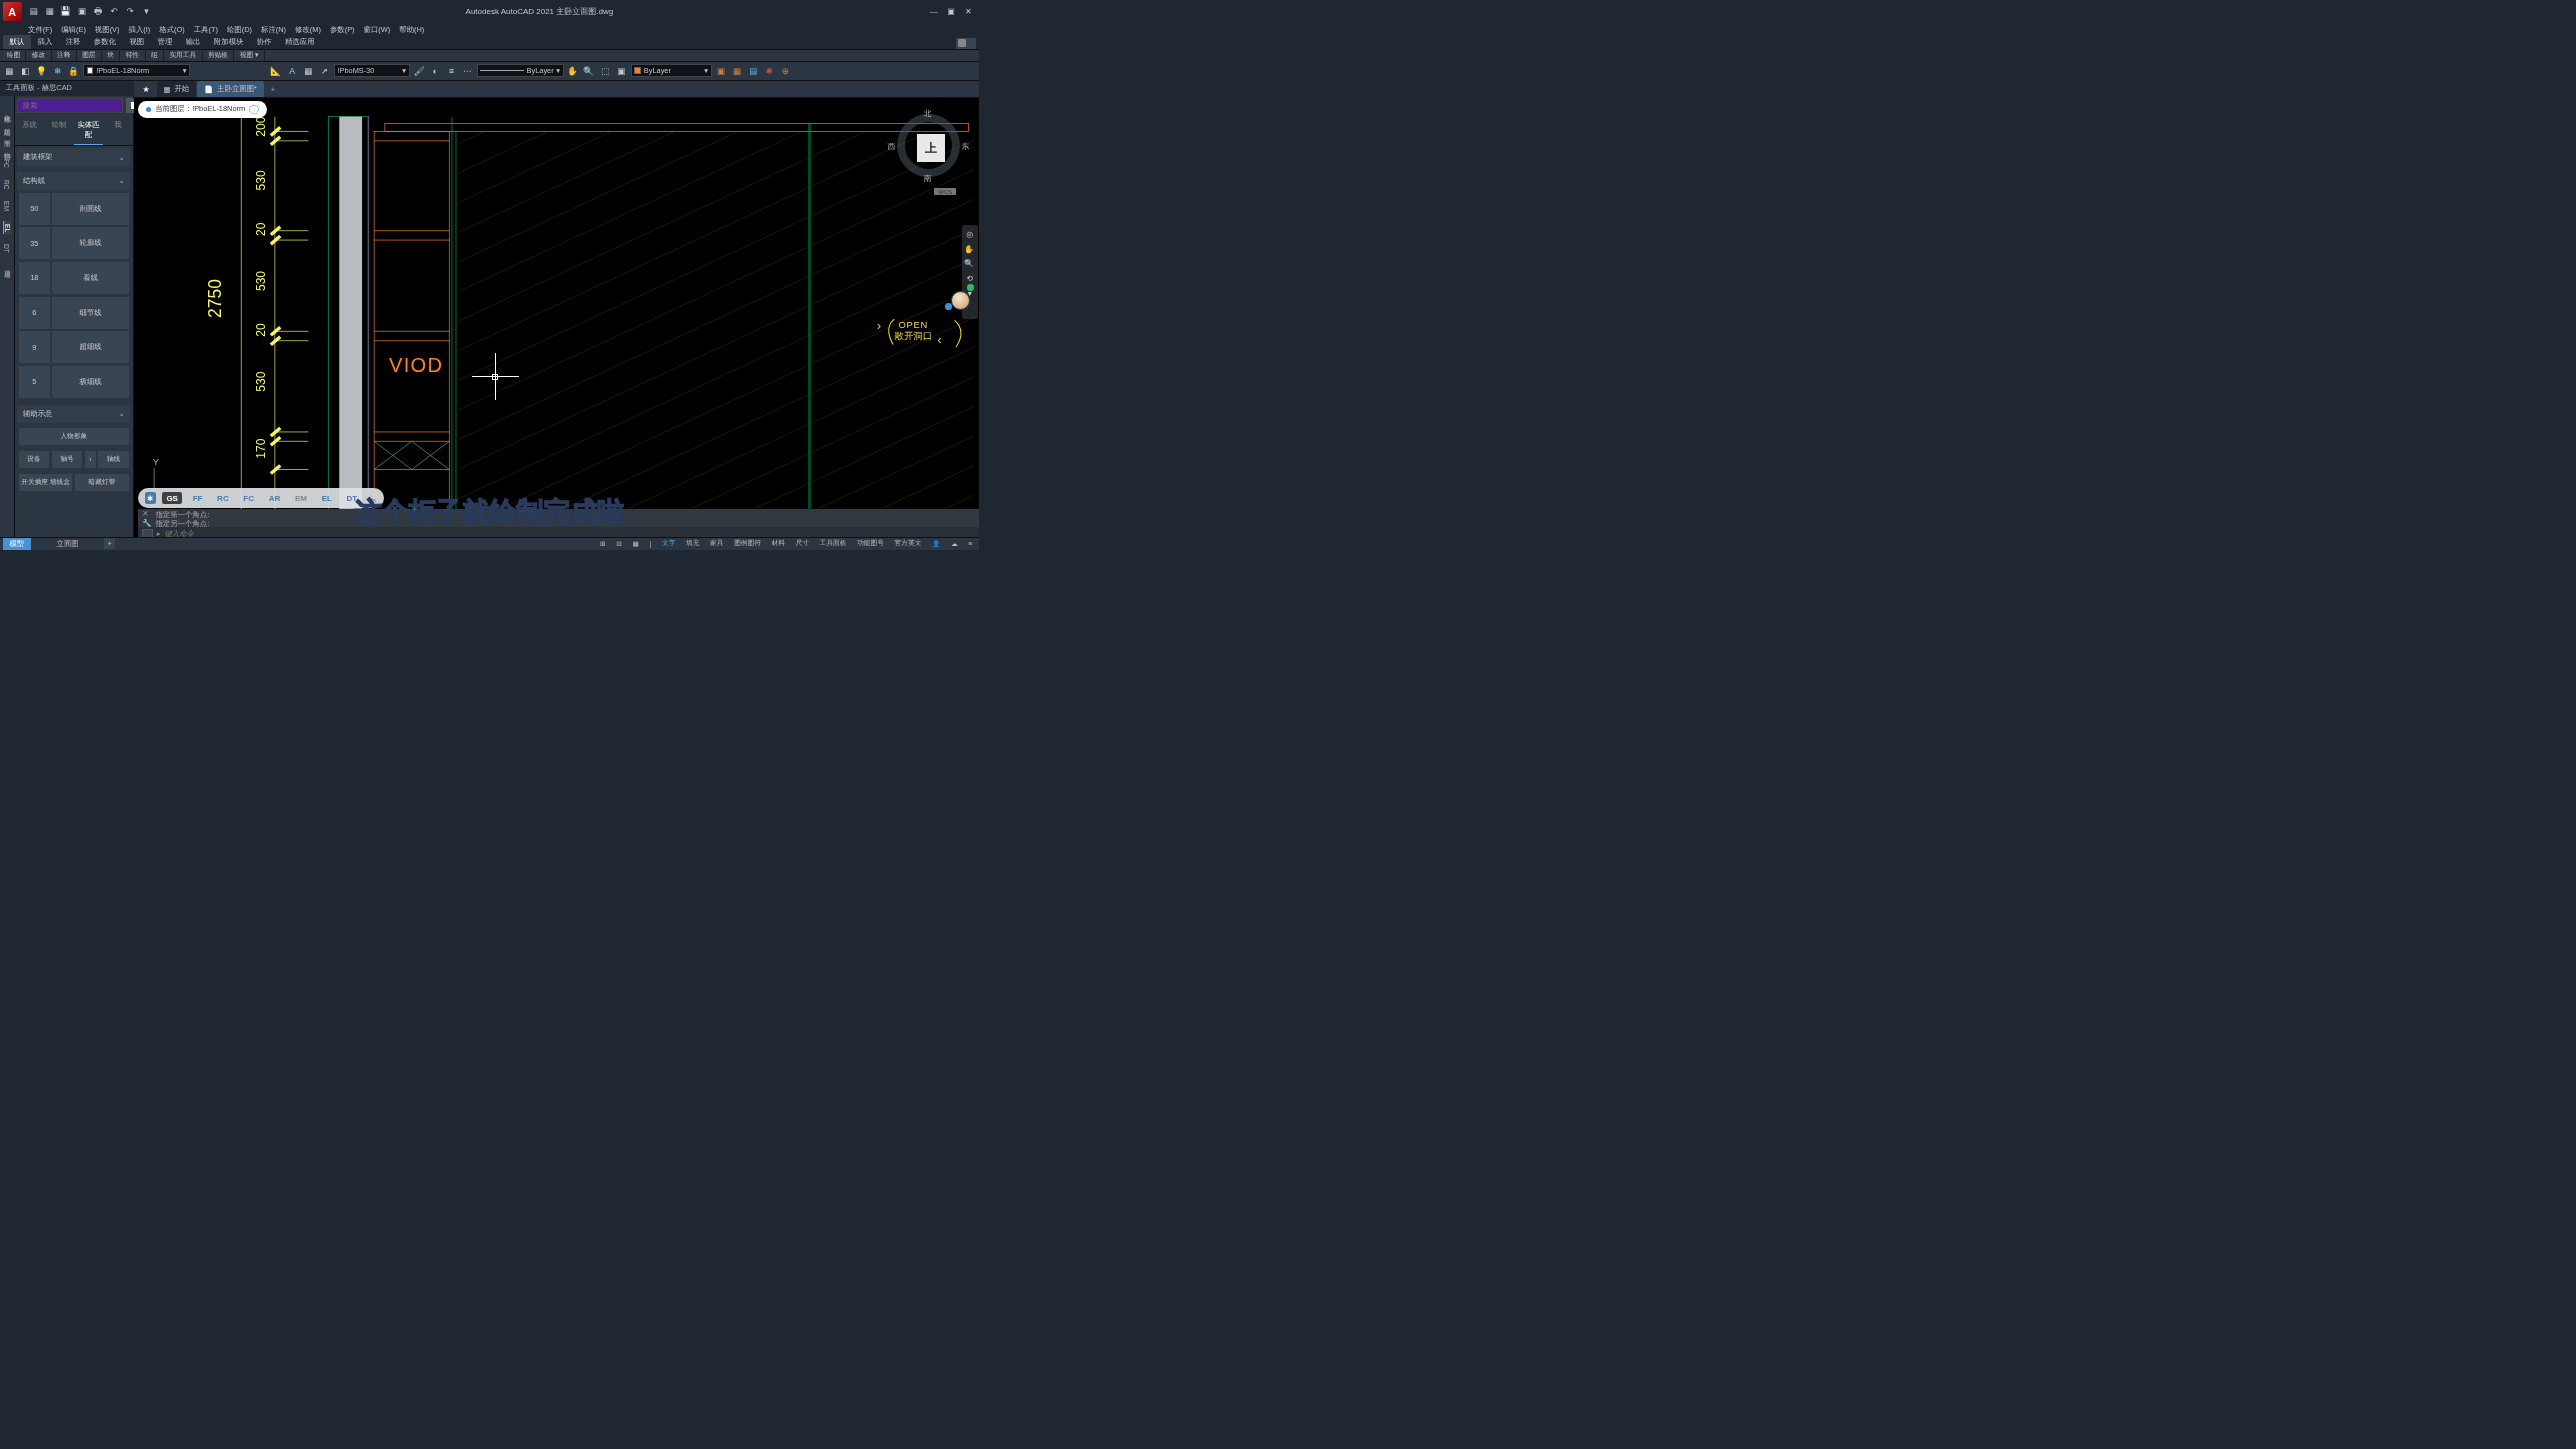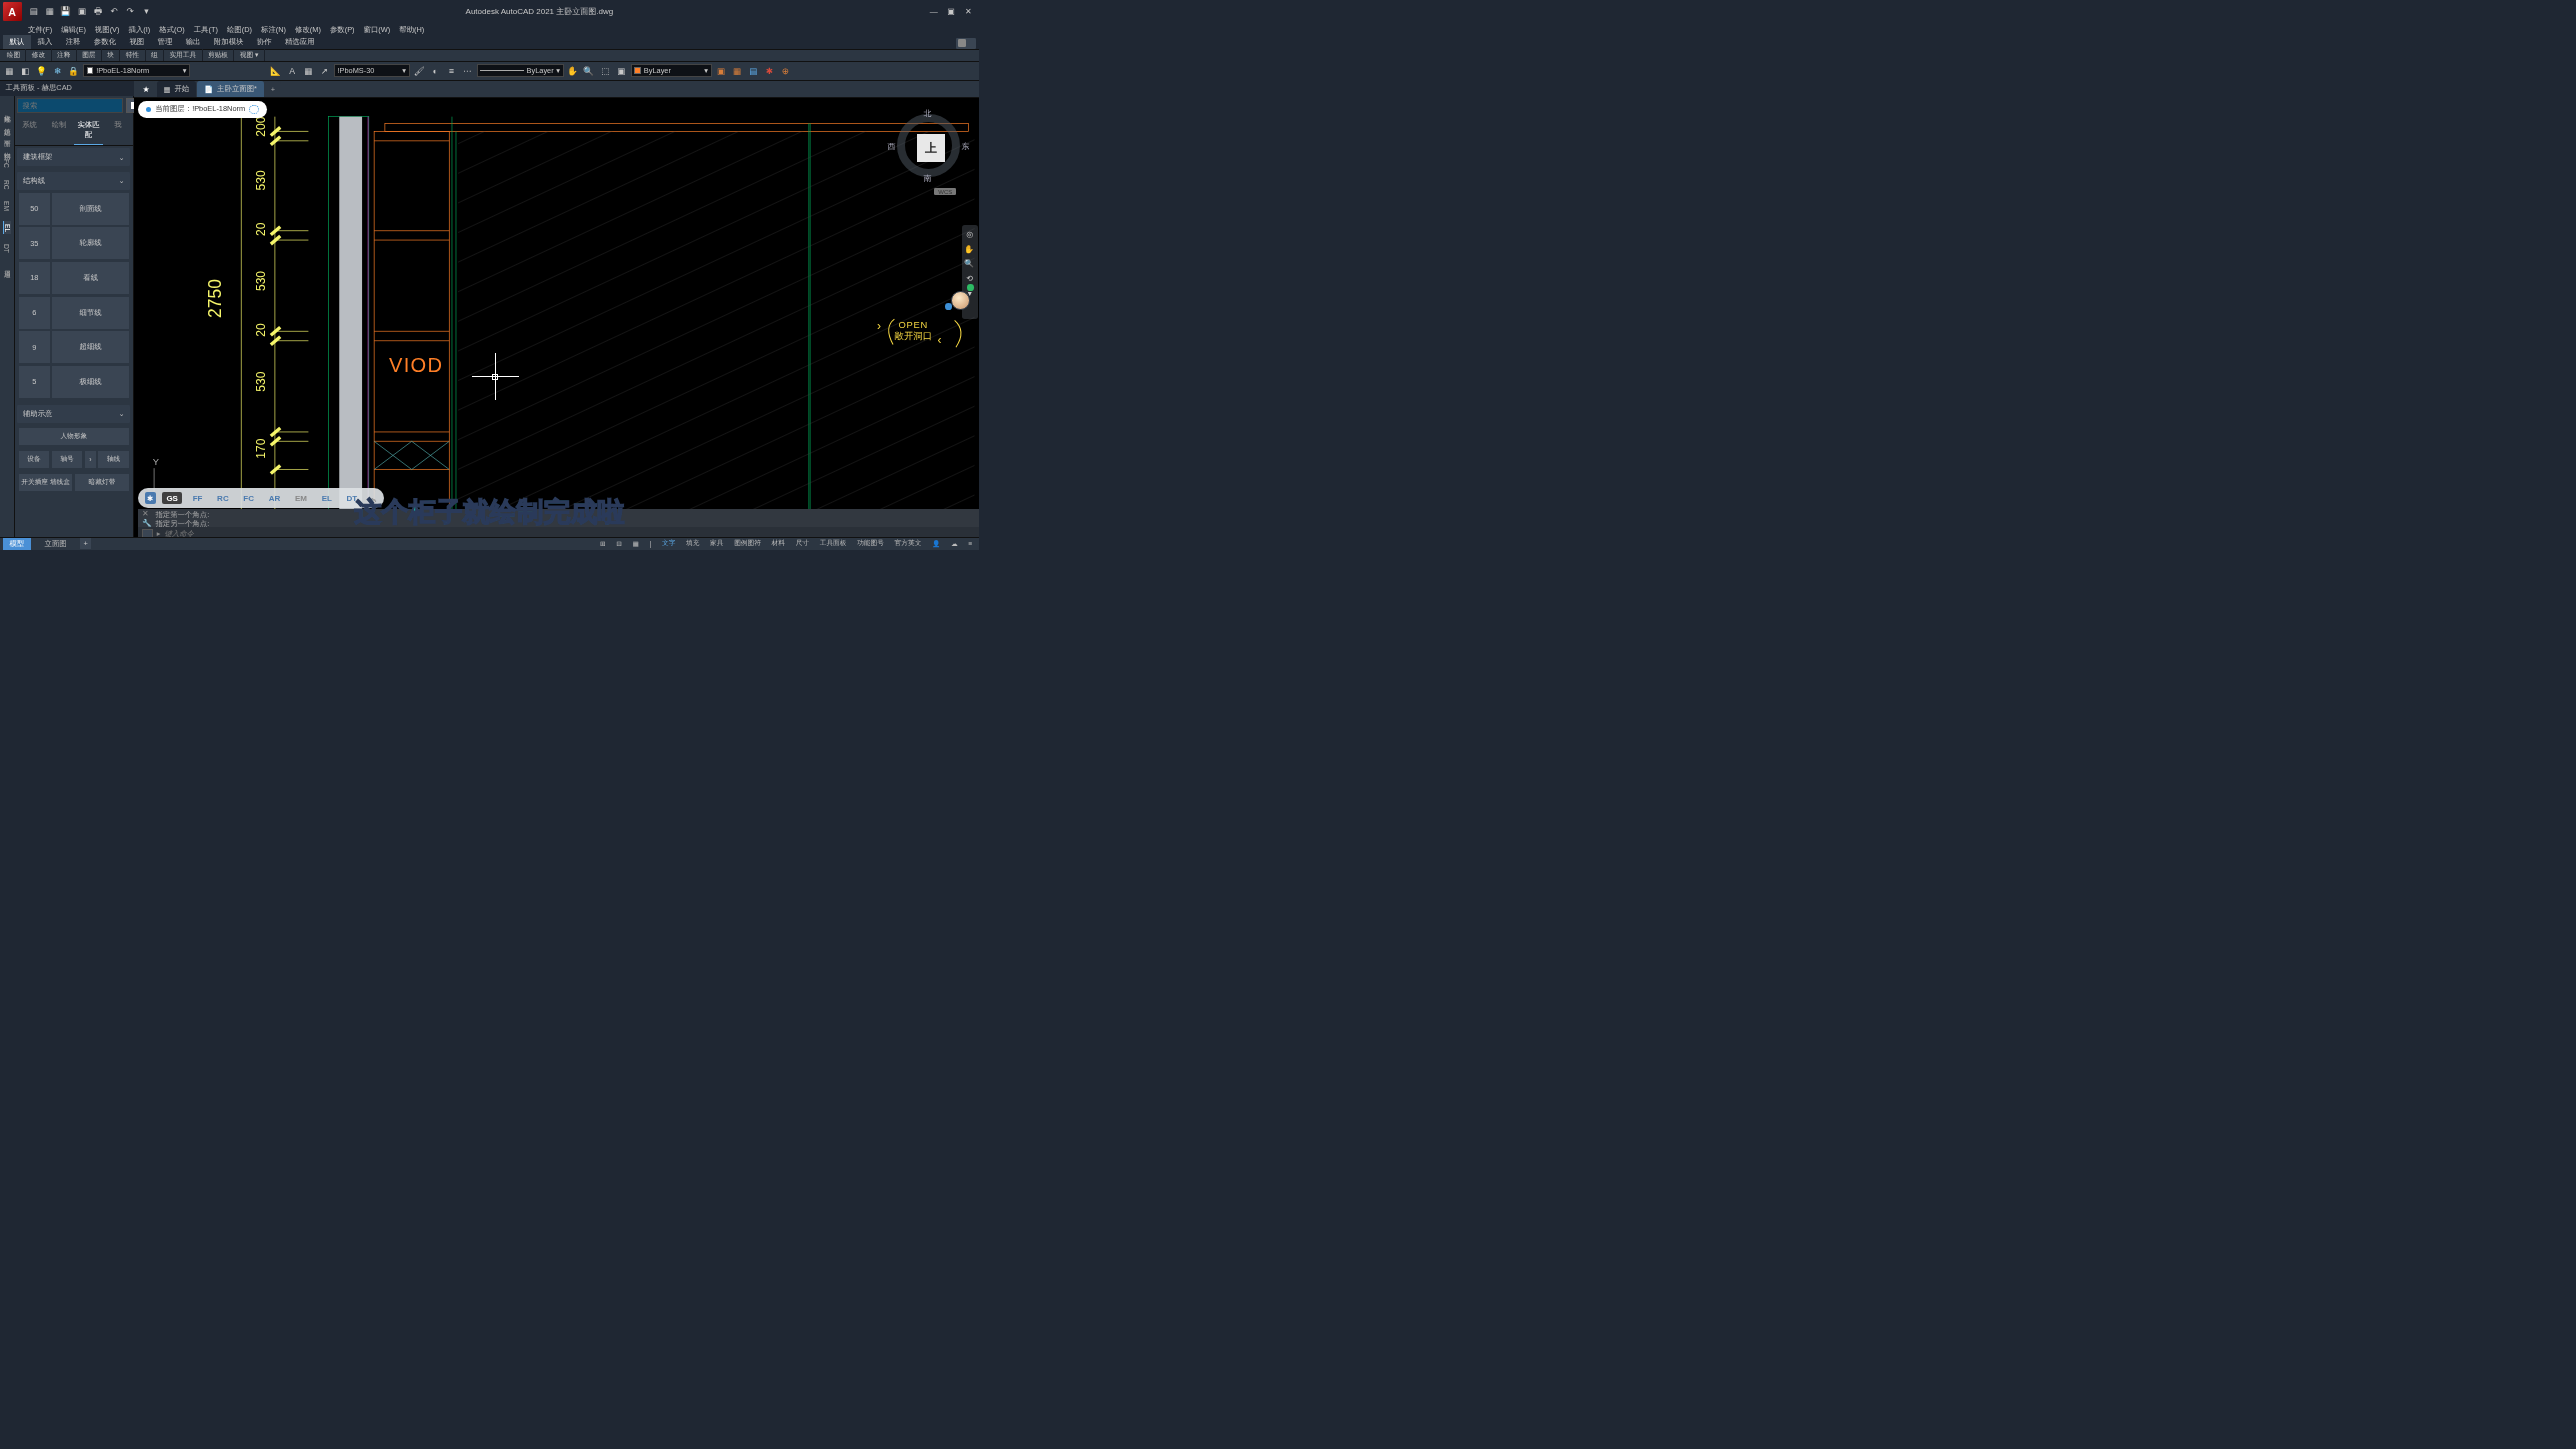--- a/index.html
+++ b/index.html
@@ -34,21 +34,21 @@
 .layer-dd.select3 { width:87px; flex:0 0 87px;}
 .layer-dd.select4 { width:81px; }
 
 .docarea { display:flex; height:calc(100% - 23px - 13.4px - 13.4px - 12px - 19px - 12px); }
 
 .sidebar-strip { width:14.8px; background:#2c3642; display:flex; flex-direction:column; align-items:center; padding-top:27px; gap:6.7px; border-right:0.7px solid #111;}
 .strip-lbl { writing-mode:vertical-rl; color:#aaa; font-size:6.7px; padding:2.7px 0; cursor:pointer;}
 .strip-lbl.active{background:#38424f;color:#fff;border-left:1.3px solid #5ca9e6;}
 .toolpanel { width:119px; background:#2c3642; display:flex; flex-direction:column; border-right:0.7px solid #111; }
 .tp-search { display:flex; gap:2.7px; padding:2.7px; }
-.tp-search input { flex:1; height:14.8px; background:#0c4a6e; border:0.7px solid #444; color:#aaa; padding:0 4px; font-size:7.4px;}
+.tp-search input { flex:1; height:14.8px; background:#4c1d95; border:0.7px solid #444; color:#aaa; padding:0 4px; font-size:7.4px;}
 .tp-dd { height:14.8px; background:#4a5462; border:0.7px solid #555; display:flex; align-items:center; padding:0 4px; gap:2.7px; color:#c8c8c8; font-size:7.4px; width:59px; cursor:pointer;}
 .tp-dd .sw{width:6.7px;height:6.7px;background:#fff;}
 .tp-tabs { display:flex; border-bottom:0.7px solid #111; }
 .tp-tab { flex:1; text-align:center; padding:4px 0; font-size:7.4px; color:#888; cursor:pointer; }
 .tp-tab.active { color:#fff; border-bottom:1.3px solid #5ca9e6; }
 .tp-section { padding:4px 5.4px; background:#323d4b; margin:2.7px; border-radius:1.3px; display:flex; justify-content:space-between; align-items:center; font-size:7.4px; cursor:pointer;}
 .tp-grid { display:grid; grid-template-columns:31px 1fr; gap:2.7px; padding:0 4px;}
 .tp-cell-sm { height:32px; background:#3a4553; display:flex; align-items:center; justify-content:center; font-size:7.4px; color:#c8c8c8; cursor:pointer;}
 .tp-cell-lg { height:32px; background:#3a4553; display:flex; align-items:center; justify-content:center; font-size:7.4px; color:#c8c8c8; cursor:pointer;}
 .tp-btnrow { display:flex; gap:2.7px; padding:2.7px 4px; }
@@ -91,21 +91,21 @@
 .cmdbar .pill.tx{color:#4a7aaf;}
 .cmdbar .chev{color:#666;font-size:9.4px;cursor:pointer;}
 .cmdbar .gear{width:12px;height:12px;background:#4a7aaf;border-radius:2px;color:#fff;display:flex;align-items:center;justify-content:center;font-size:7.4px;}
 .cmdhist { position:absolute; left:138px; bottom:21.5px; right:0; height:20px; background:#323840; color:#aaa; font-size:7.4px; padding:1.3px 17.4px; line-height:9.4px;}
 .cmdhist .x{position:absolute;left:4px;top:0;color:#888;cursor:pointer;font-size:8px;}
 .cmdhist .wr{position:absolute;left:4px;bottom:0;color:#888;font-size:8px;}
 .cmdline { position:absolute; left:138px; bottom:10.7px; right:0; height:12px; background:#2a3038; display:flex; align-items:center; padding:0 4px; gap:4px;}
 .cmdline .cicon{width:10.7px;height:9.4px;background:#3a4553;border:0.7px solid #555;}
 .cmdline input{flex:1;background:transparent;border:none;color:#777;font-size:7.4px;font-style:italic;outline:none;}
 
-.statusbar { position:absolute; bottom:0; left:0; right:0; height:13.4px; background:#2c3642; display:flex; align-items:center; padding:0 2.7px; gap:7px; border-top:0.7px solid #111;}
+.statusbar { position:absolute; bottom:0; left:0; right:0; height:13.4px; background:#2c3642; display:flex; align-items:center; padding:0 2.7px; gap:19px; border-top:0.7px solid #111;}
 .stab { padding:1.3px 6.7px; font-size:7.4px; cursor:pointer; color:#bbb;}
 .stab.active{background:#4a90d6;color:#fff;}
 .stplus{width:10.7px;height:10.7px;background:#3a4553;display:flex;align-items:center;justify-content:center;cursor:pointer;}
 .st-right { margin-left:auto; display:flex; gap:2.7px; align-items:center;}
 .stbtn { padding:1.3px 4px; color:#bbb; font-size:6.7px; cursor:pointer;}
 
 .subtitle { position:absolute; bottom:20px; left:50%; transform:translateX(-50%); font-size:27px; font-weight:bold; color:#14b8a6; -webkit-text-stroke:1.3px #2a3a5a; z-index:20; white-space:nowrap;margin-top:32px;}
 
 svg.drawing{position:absolute;inset:0;width:100%;height:100%;}
 .dim-txt{fill:#f5f56a;font-size:18px;font-family:Arial;}

